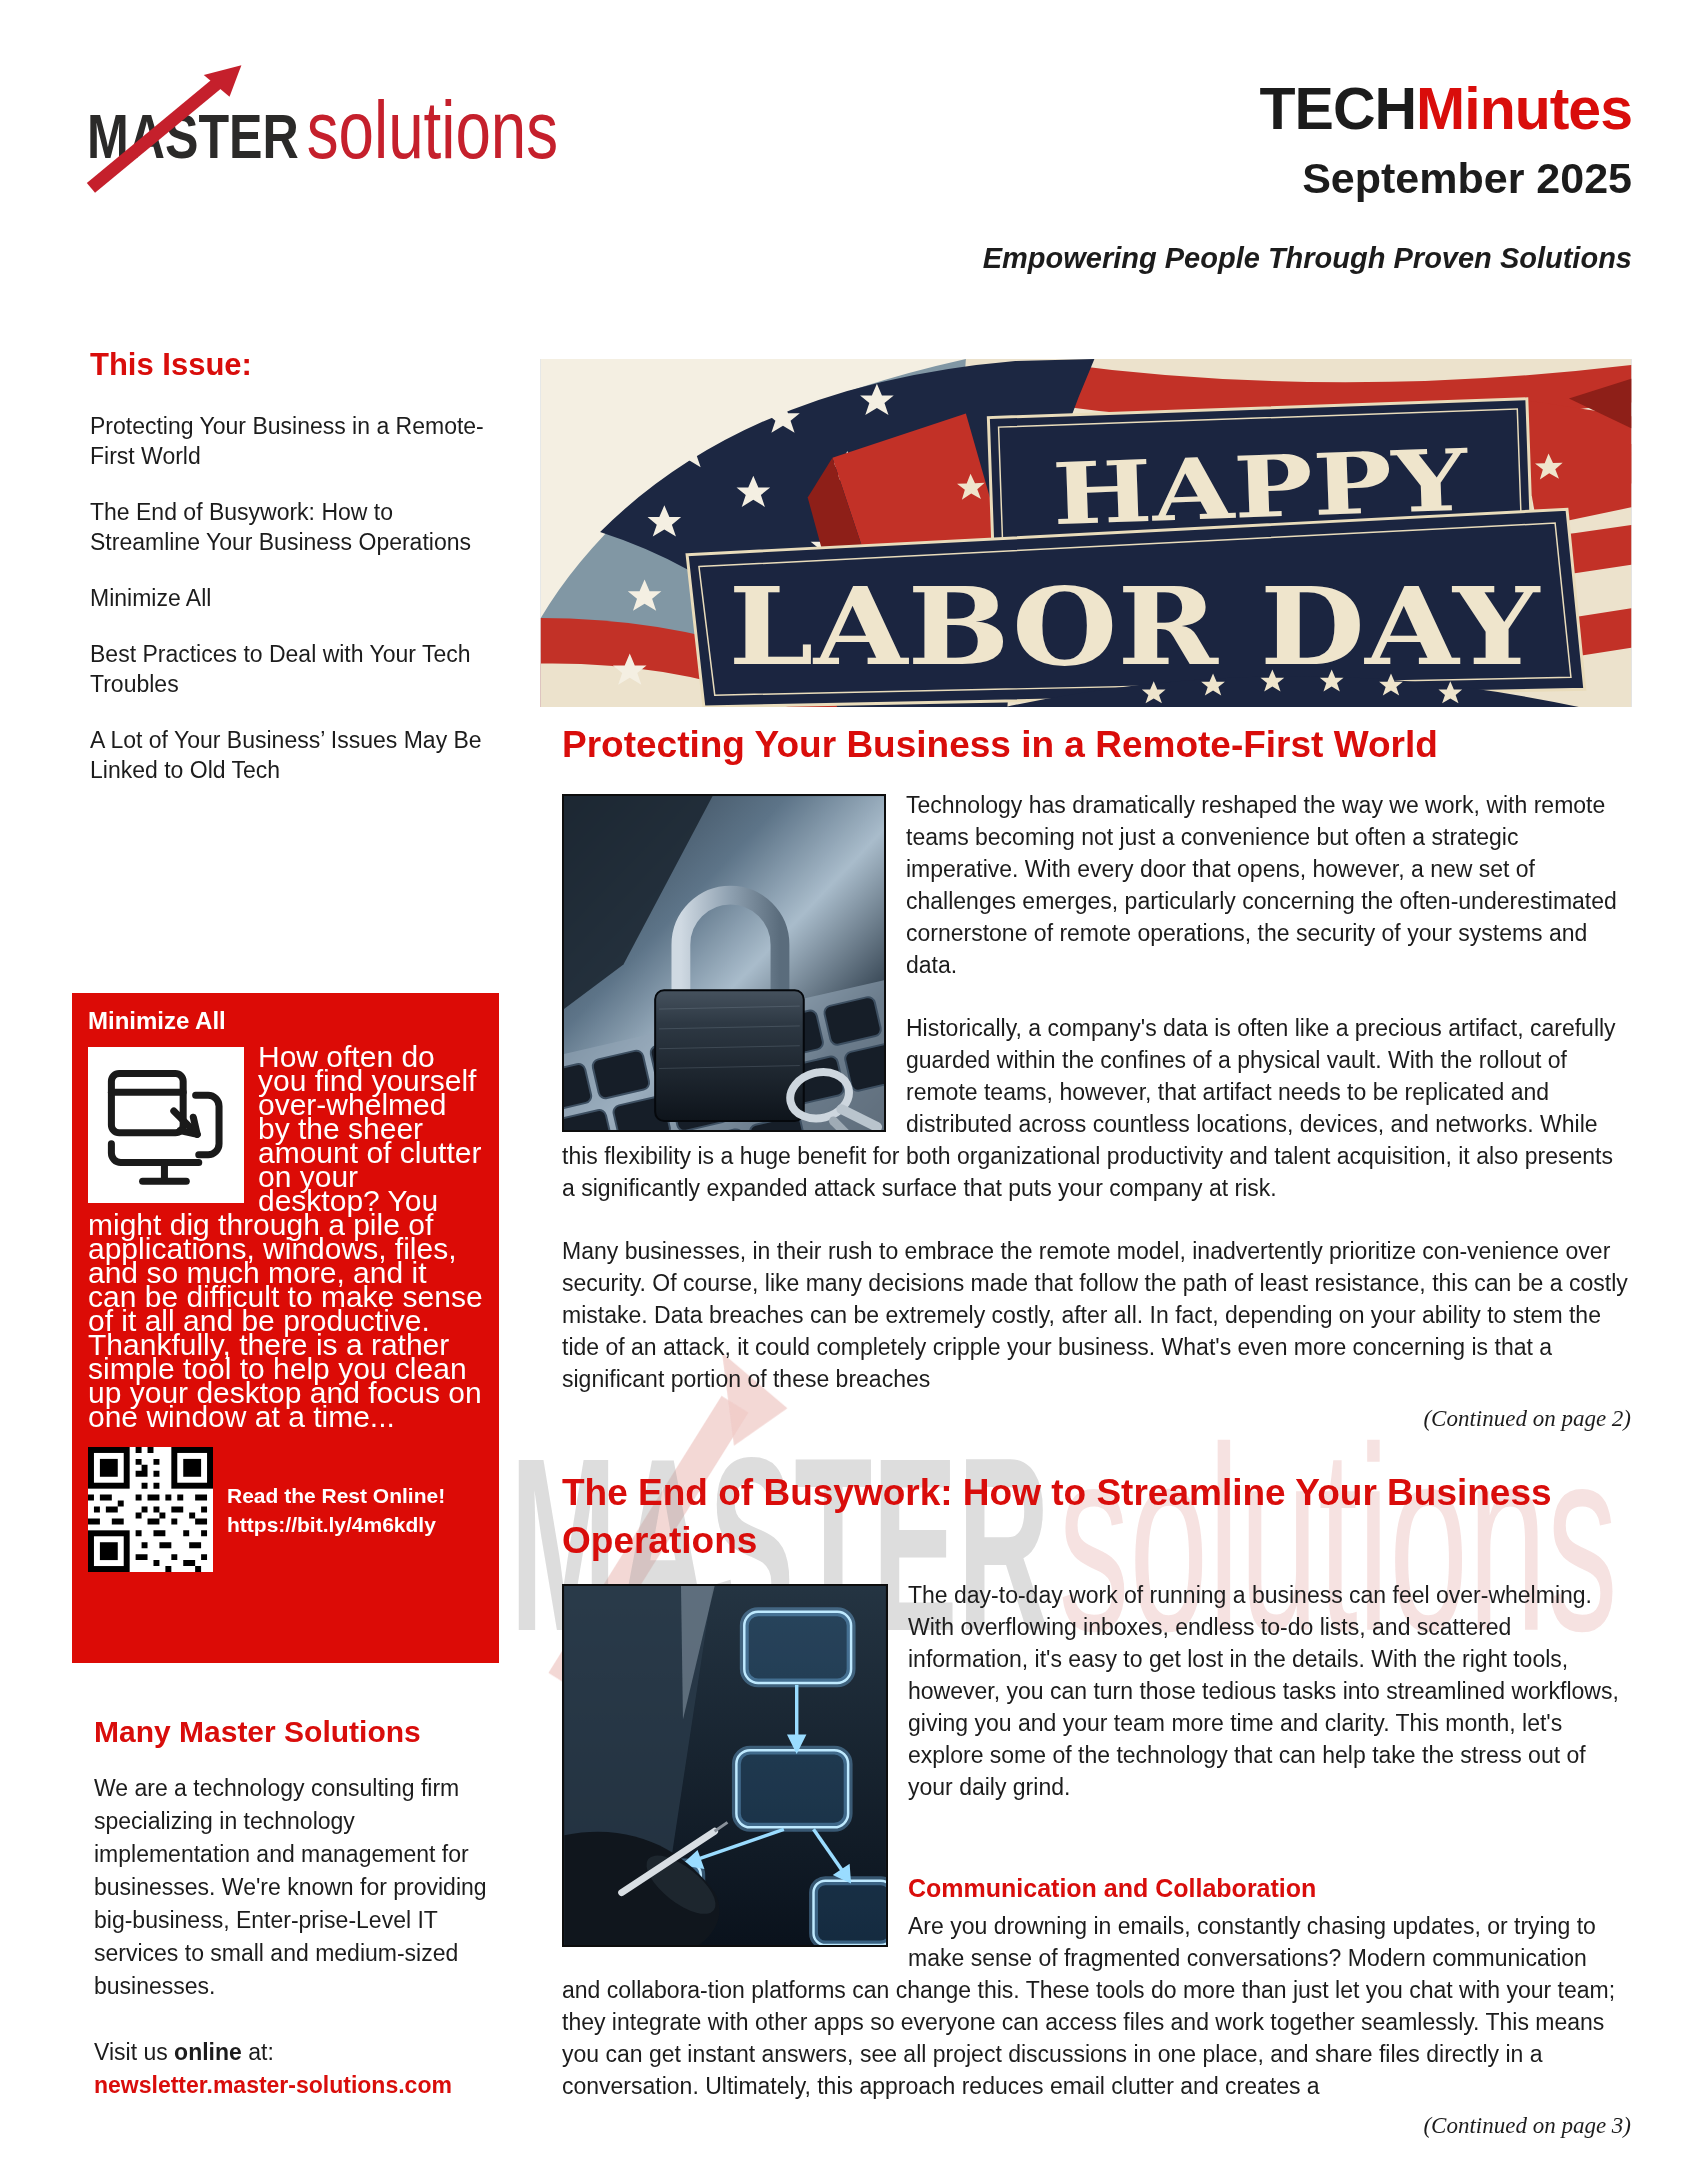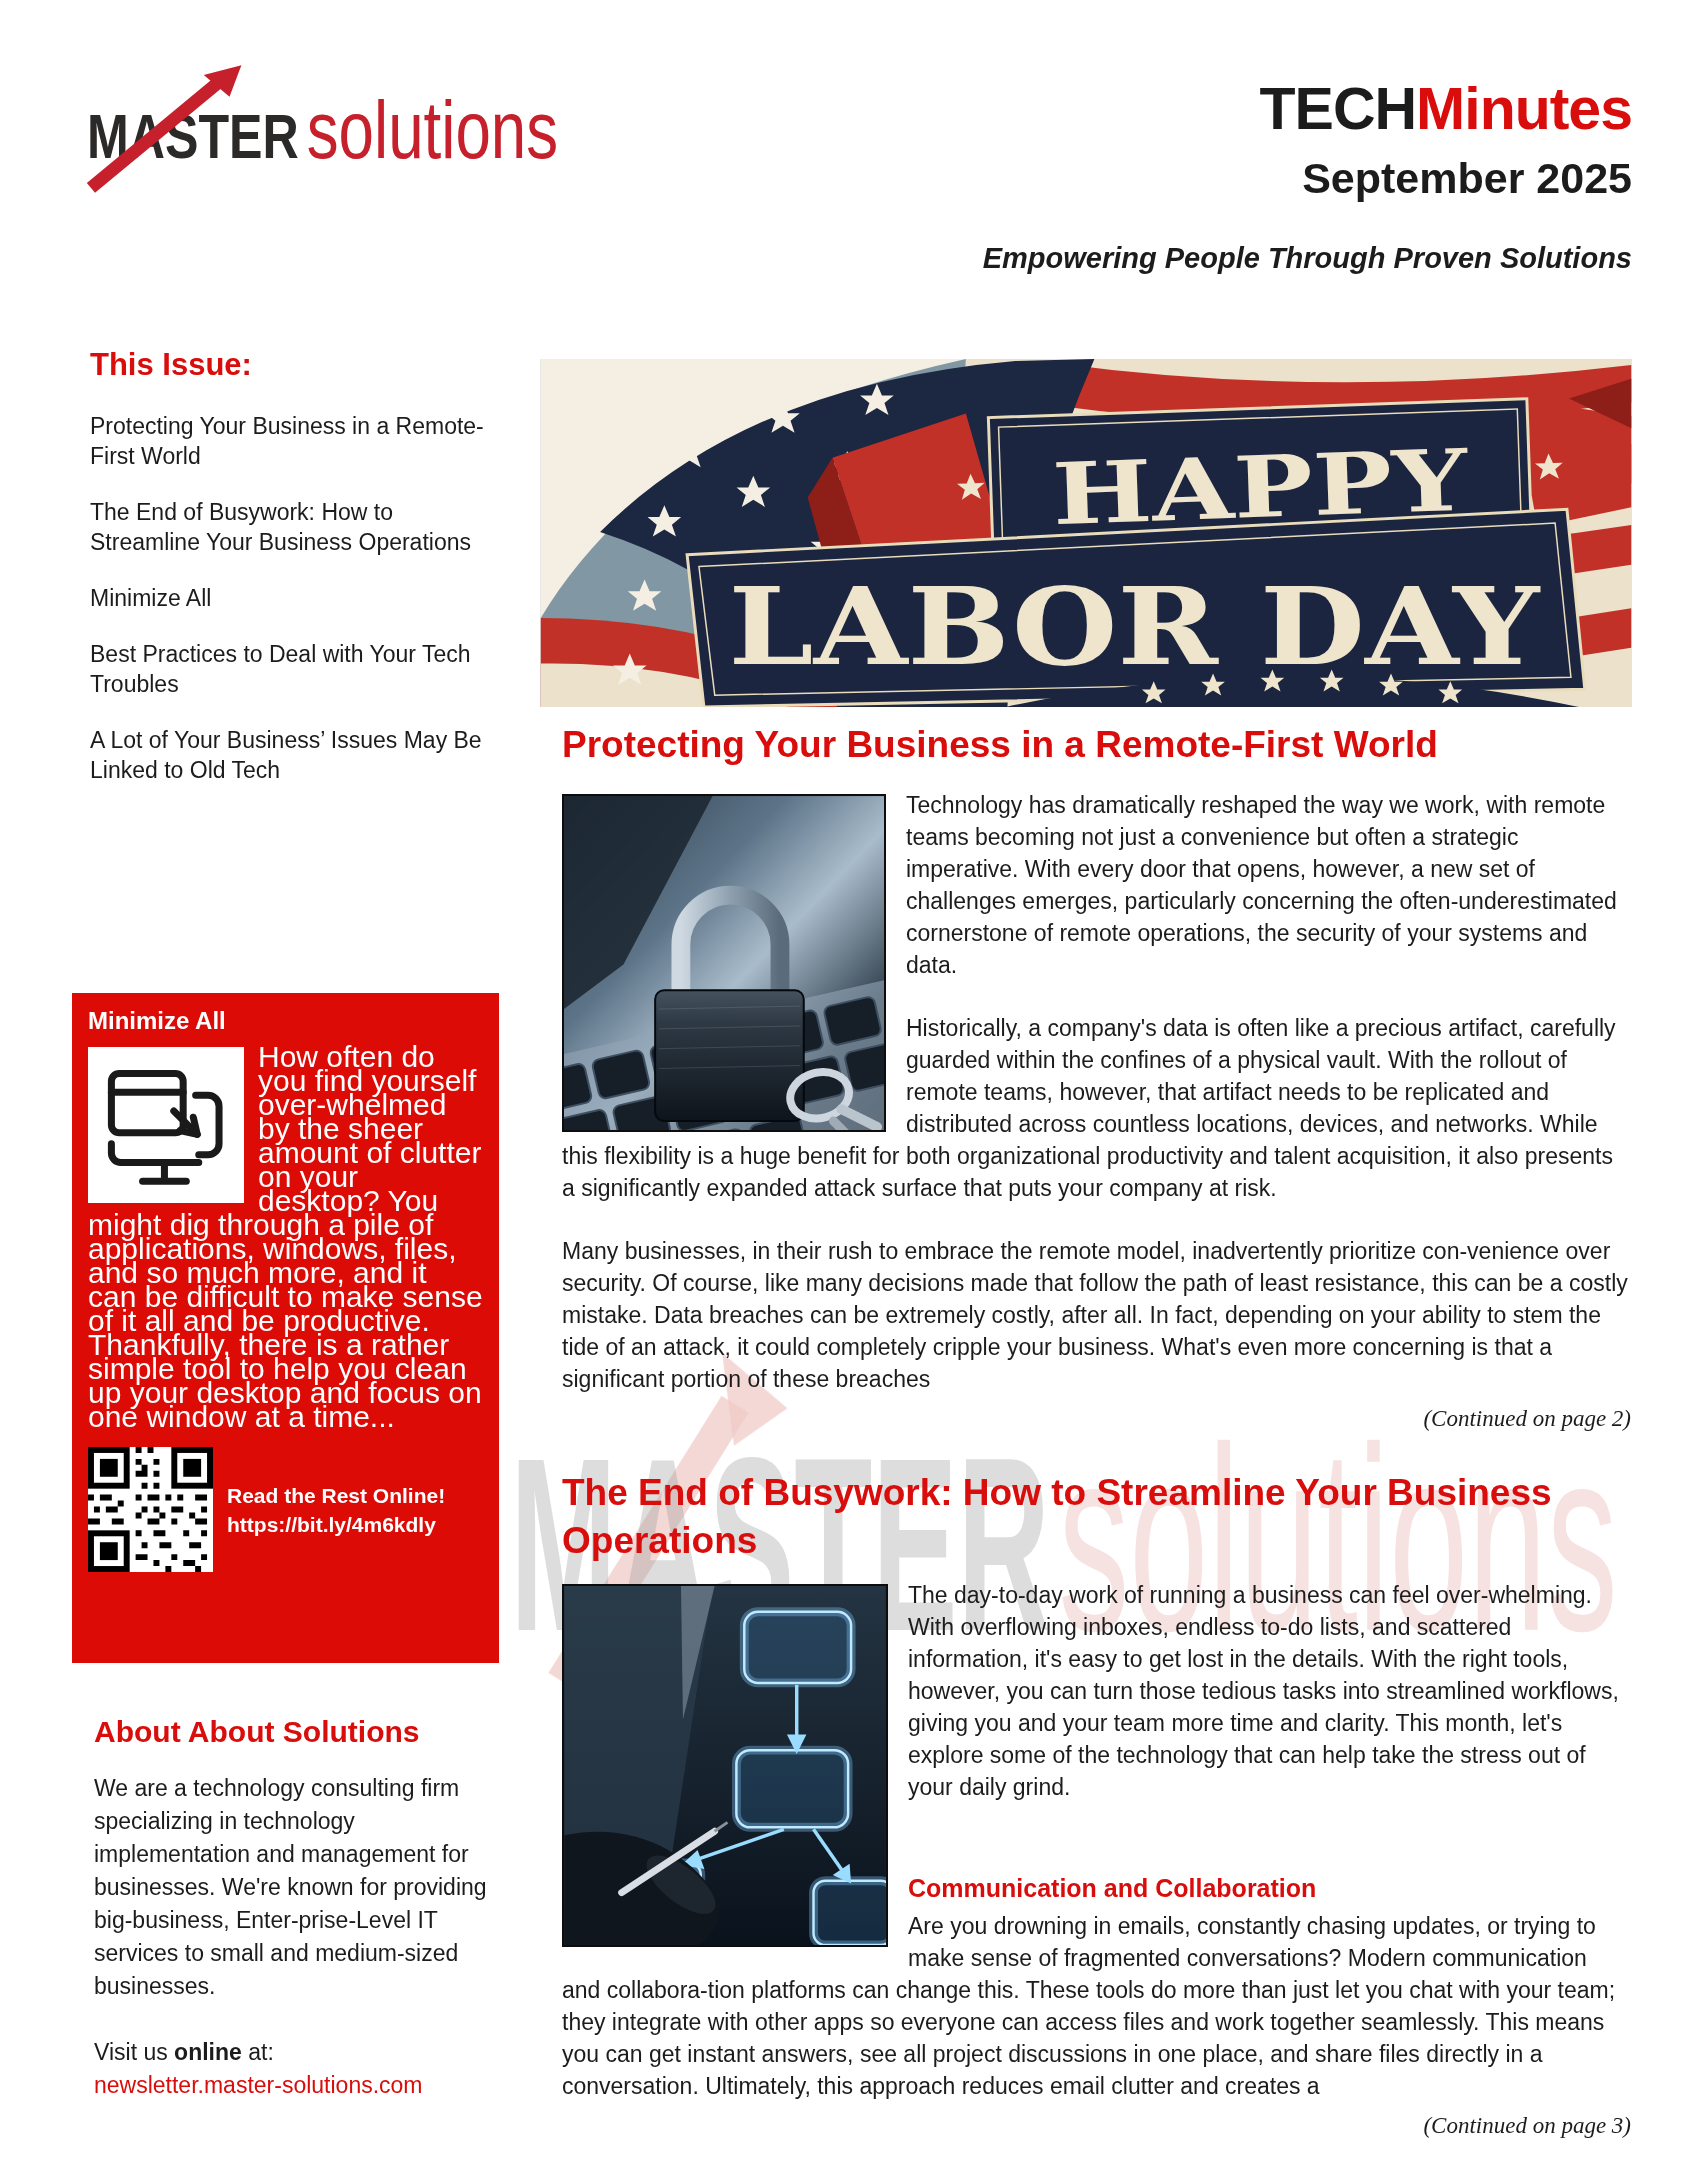--- a/index.html
+++ b/index.html
@@ -29,21 +29,21 @@
   .fb-icon{float:left;width:156px;height:156px;background:#fff;margin:2px 14px 6px 0;}
   .fb-body{font-size:30px;line-height:24px;}
   .fb-qr-row{display:flex;align-items:center;gap:14px;margin-top:18px;clear:none;}
   .fb-qr{flex:0 0 auto;background:#fff;}
   .fb-qr-label{font-weight:700;font-size:21px;line-height:29px;}
   
   .about{position:absolute;left:94px;top:1715px;width:404px;font-size:23px;line-height:33px;z-index:2;}
   .about h2{color:var(--accent);font-size:30px;font-weight:700;margin:0 0 24px 0;}
   .about p{margin:0;}
   .about .visit{margin-top:33px;}
-  .about .url{color:var(--accent);font-weight:400;text-decoration:none;}
+  .about .url{color:var(--accent);font-weight:700;text-decoration:none;}
   
   .banner{position:absolute;left:540px;top:359px;width:1092px;height:348px;z-index:2;}
   
   .article{position:absolute;left:562px;width:1069px;z-index:2;}
   .article h2{font-size:37px;font-weight:700;color:var(--accent);margin:0 0 20px 0;line-height:1.3;}
   .article-body{font-size:23px;line-height:32px;}
   .article-body p{margin:0;}
   .article-body p + p{margin-top:31px;}
   .photo{float:left;border:2px solid #0d0d0d;margin:5px 20px 8px 0;background:#1a2430;}
   .photo svg{display:block;}
@@ -130,21 +130,21 @@
         </g>
       </svg>
       <div class="fb-qr-label">
         <div>Read the Rest Online!</div>
         <div>https://bit.ly/4m6kdly</div>
       </div>
     </div>
   </div>
 
   <div class="about">
-    <h2>About About Solutions</h2>
+    <h2>Many Master Solutions</h2>
     <p>We are a technology consulting firm specializing in technology implementation and management for businesses.  We're known for providing big-business, Enter-prise-Level IT services to small and medium-sized businesses.</p>
     <p class="visit"><span>Visit us </span><b>online</b><span> at:</span></p>
     <p><a class="url">newsletter.master-solutions.com</a></p>
   </div>
 
   <div class="banner">
     <svg width="1092" height="348" viewBox="0 0 1103 352">
       <defs>
         <path id="star" d="M0,-10 3,-3 10,-3 4.5,1.5 6.9,8.6 0,4.4 -6.9,8.6 -4.5,1.5 -10,-3 -3,-3 Z"></path>
       </defs>

